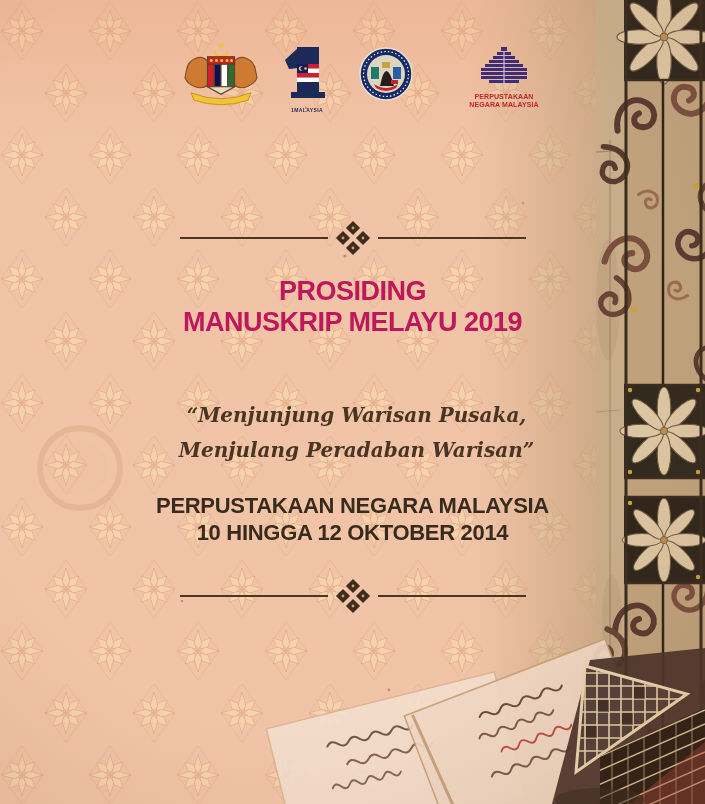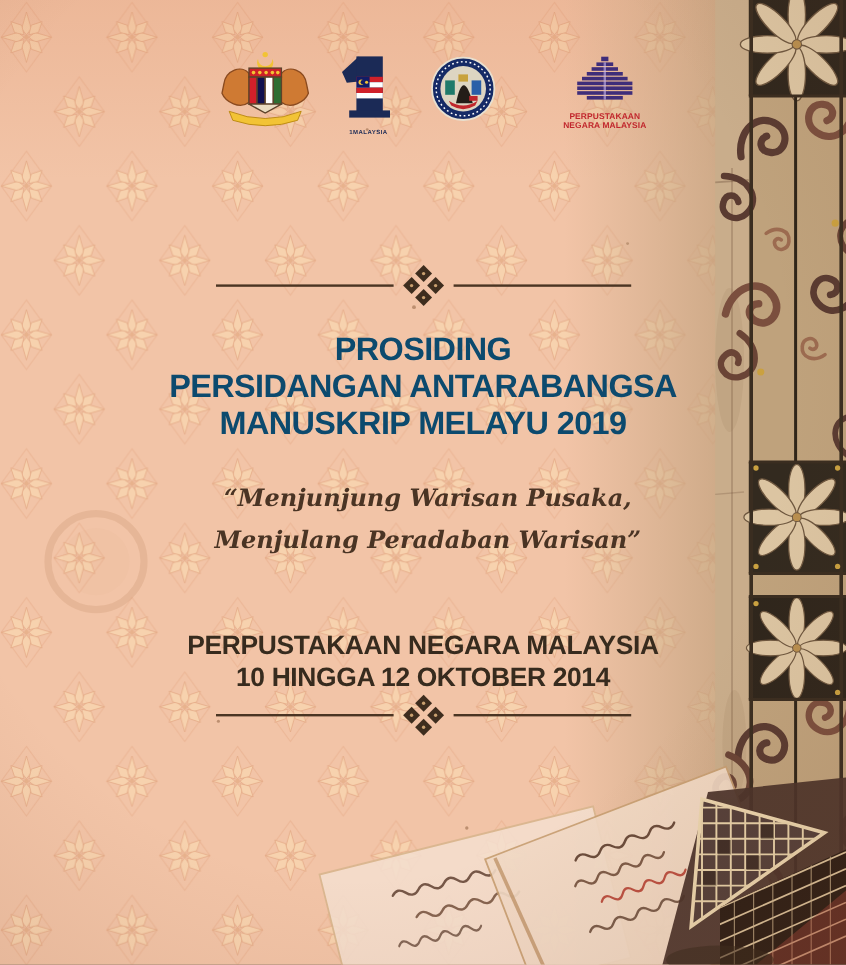--- a/index.html
+++ b/index.html
@@ -18,31 +18,31 @@
   }
   .cap-1m{font-size:5px;color:#1b2a56;letter-spacing:.4px;margin-top:1px;}
   .cap-pnm{font-size:7px;line-height:7.5px;color:#c1272d;letter-spacing:.1px;margin-top:2px;}
 
   
   .divider{display:flex;align-items:center;justify-content:center;gap:7px;z-index:5;}
   .rule{display:inline-block;width:148px;height:2px;background:#4b3523;}
 
   
   .title{
-    top:276px;margin:0;font-weight:bold;color:#0c4a6e;
+    top:276px;margin:0;font-weight:bold;color:#be185d;
     font-size:27px;line-height:31px;letter-spacing:-0.5px;
   }
   .title span{display:block;}
   .quote{
     top:394px;margin:4px;font-family:"DejaVu Serif",serif;font-style:italic;font-weight:bold;
     color:#4a3424;font-size:20px;line-height:35px;letter-spacing:0px;
   }
   .quote span{display:block;}
   .venue{
-    top:524px;font-weight:bold;color:#372b1e;font-size:22px;line-height:27px;letter-spacing:-0.3px;
+    top:492px;font-weight:bold;color:#372b1e;font-size:22px;line-height:27px;letter-spacing:-0.3px;
   }
   .venue span{display:block;}
 </style>
 </head>
 <body>
 
 <div class="cover">
 
   <svg class="bg" width="705" height="804" viewBox="0 0 705 804">
     <defs>
@@ -354,21 +354,20 @@
           <circle cx="8" cy="18" r="1.4"></circle>
         <circle cx="28" cy="18" r="1.4"></circle>
           <circle cx="18" cy="28" r="1.4"></circle>
       </g>
     </svg>
     <span class="rule"></span>
   </div>
 
   <h1 class="layer title">
     <span>PROSIDING</span>
-    <span>PERSIDANGAN ANTARABANGSA</span>
     <span>MANUSKRIP MELAYU 2019</span>
   </h1>
 
   <p class="layer quote">
     <span>“Menjunjung Warisan Pusaka,</span>
     <span>Menjulang Peradaban Warisan”</span>
   </p>
 
   <div class="layer venue">
     <span>PERPUSTAKAAN NEGARA MALAYSIA</span>

